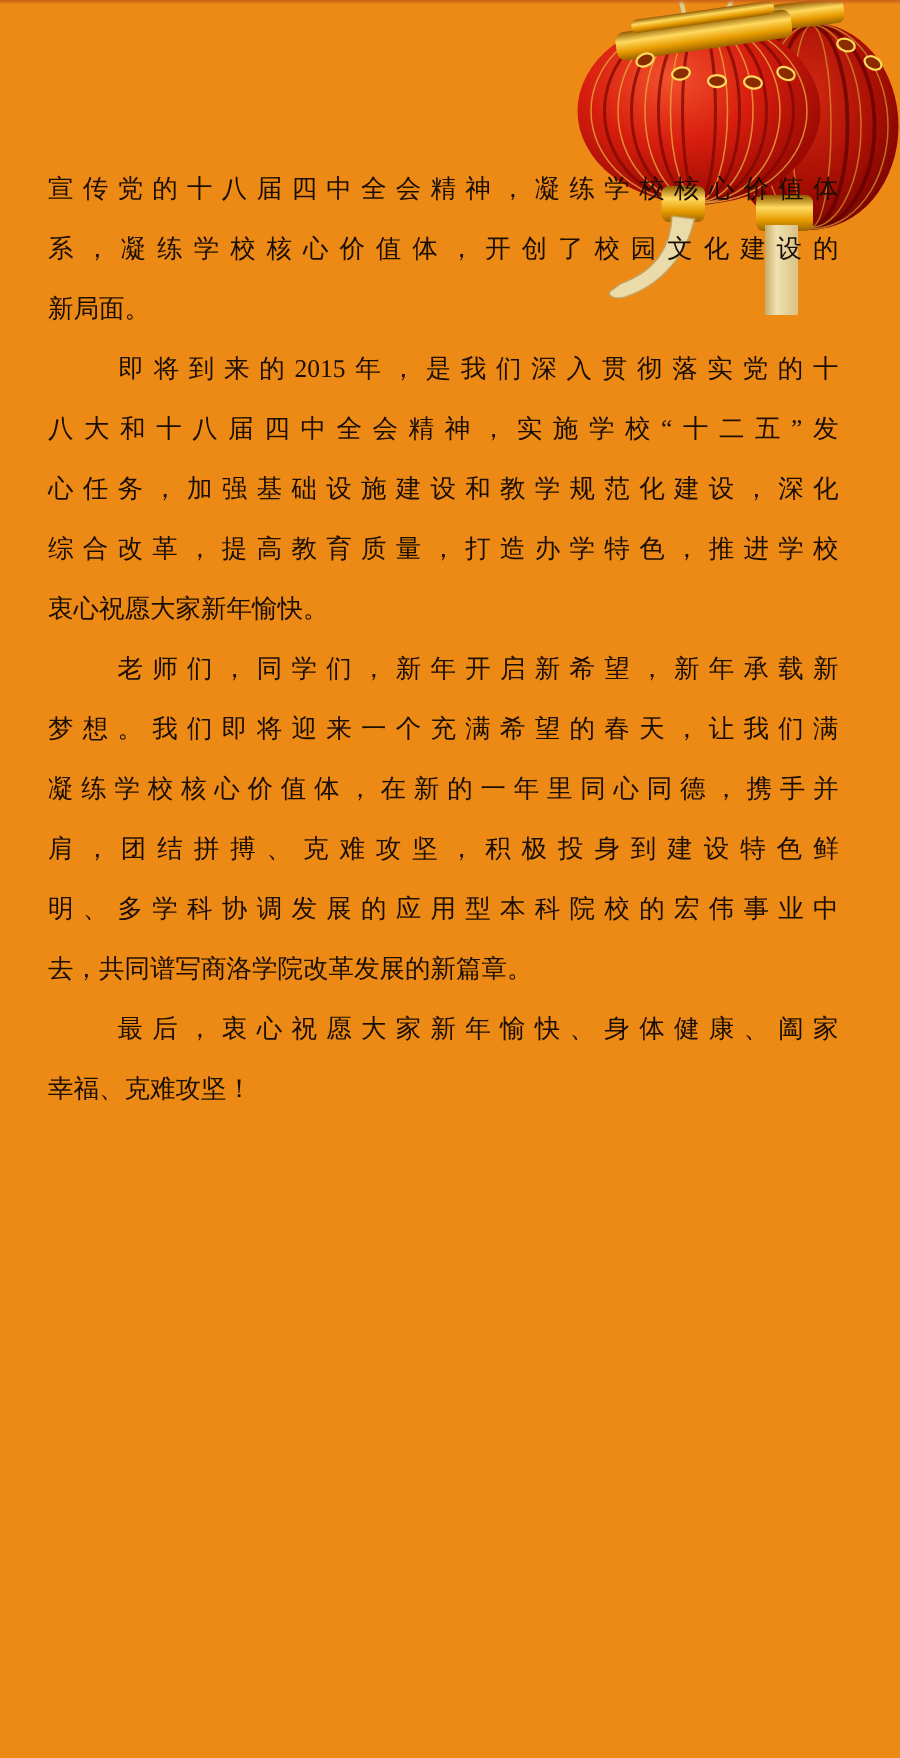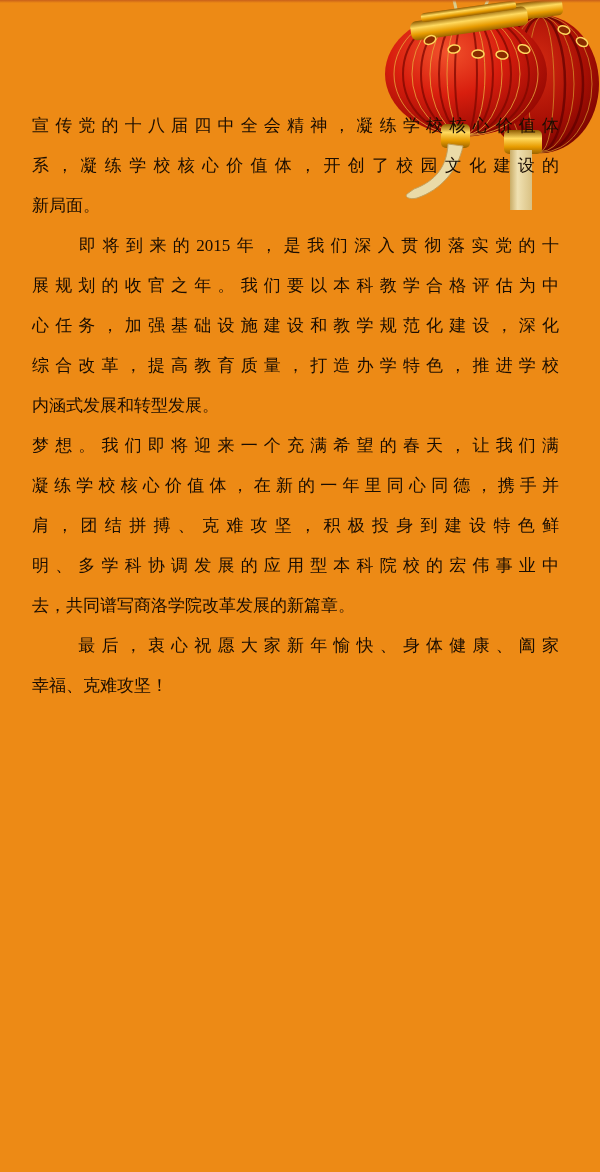--- a/index.html
+++ b/index.html
@@ -127,27 +127,28 @@
   <div class="text-block">
 
     <div class="para">
       <div class="line">宣传党的十八届四中全会精神，凝练学校核心价值体</div>
       <div class="line">系，凝练学校核心价值体，开创了校园文化建设的</div>
       <div class="line end">新局面。</div>
     </div>
 
     <div class="para">
       <div class="line">　　即将到来的2015年，是我们深入贯彻落实党的十</div>
-      <div class="line">展规划的收官之年。我们要以本科教学合格评估为中</div>
+      <div class="line">八大和十八届四中全会精神，实施学校“十二五”发</div>
       <div class="line">心任务，加强基础设施建设和教学规范化建设，深化</div>
       <div class="line">综合改革，提高教育质量，打造办学特色，推进学校</div>
-      <div class="line end">内涵式发展和转型发展。</div>
+      <div class="line end">衷心祝愿大家新年愉快。</div>
     </div>
 
     <div class="para">
+      <div class="line">　　老师们，同学们，新年开启新希望，新年承载新</div>
       <div class="line">梦想。我们即将迎来一个充满希望的春天，让我们满</div>
       <div class="line">凝练学校核心价值体，在新的一年里同心同德，携手并</div>
       <div class="line">肩，团结拼搏、克难攻坚，积极投身到建设特色鲜</div>
       <div class="line">明、多学科协调发展的应用型本科院校的宏伟事业中</div>
       <div class="line end">去，共同谱写商洛学院改革发展的新篇章。</div>
     </div>
 
     <div class="para">
       <div class="line">　　最后，衷心祝愿大家新年愉快、身体健康、阖家</div>
       <div class="line end">幸福、克难攻坚！</div>

